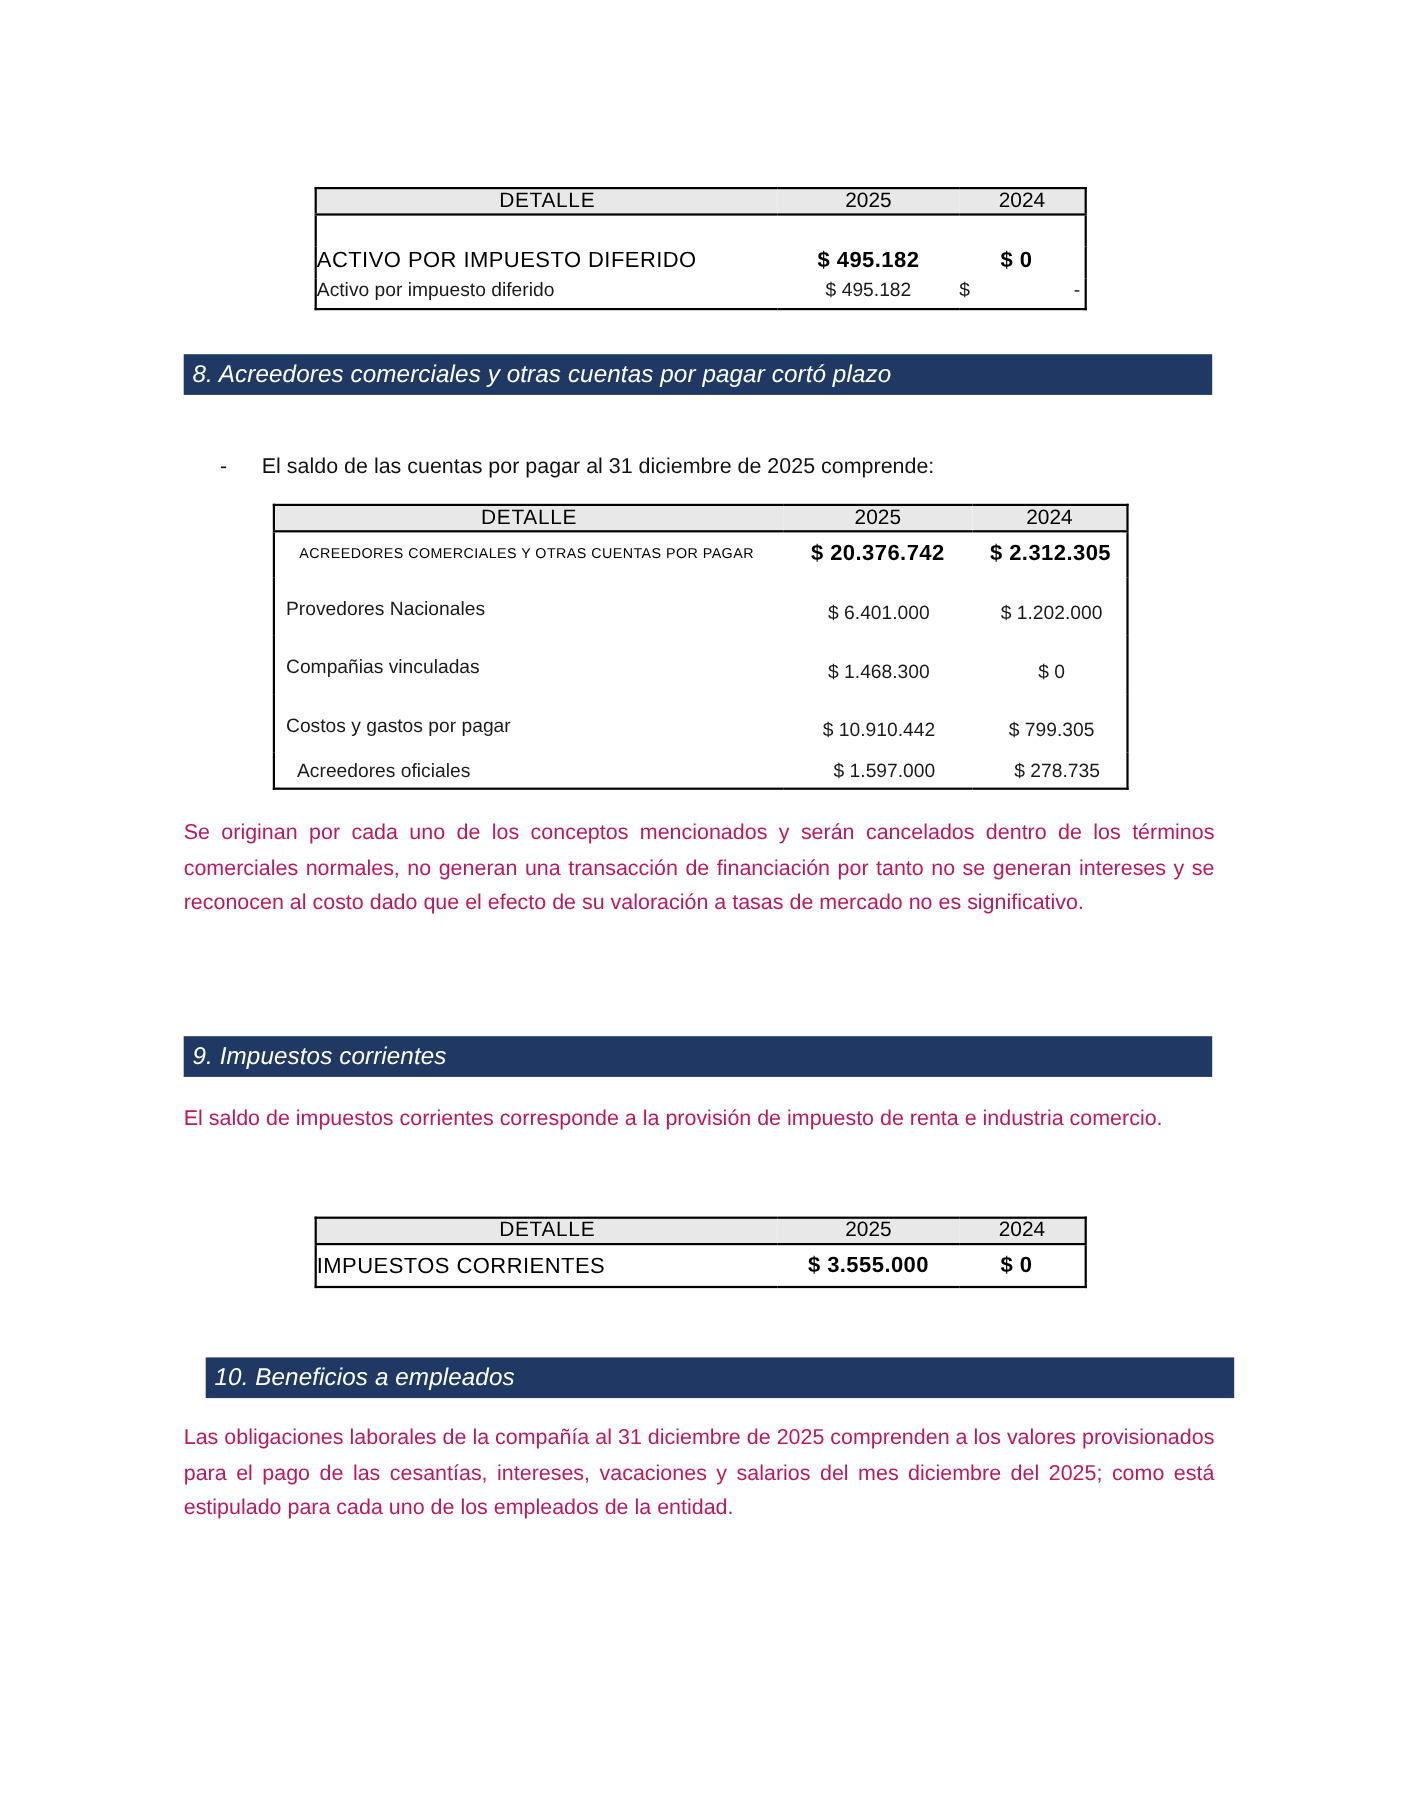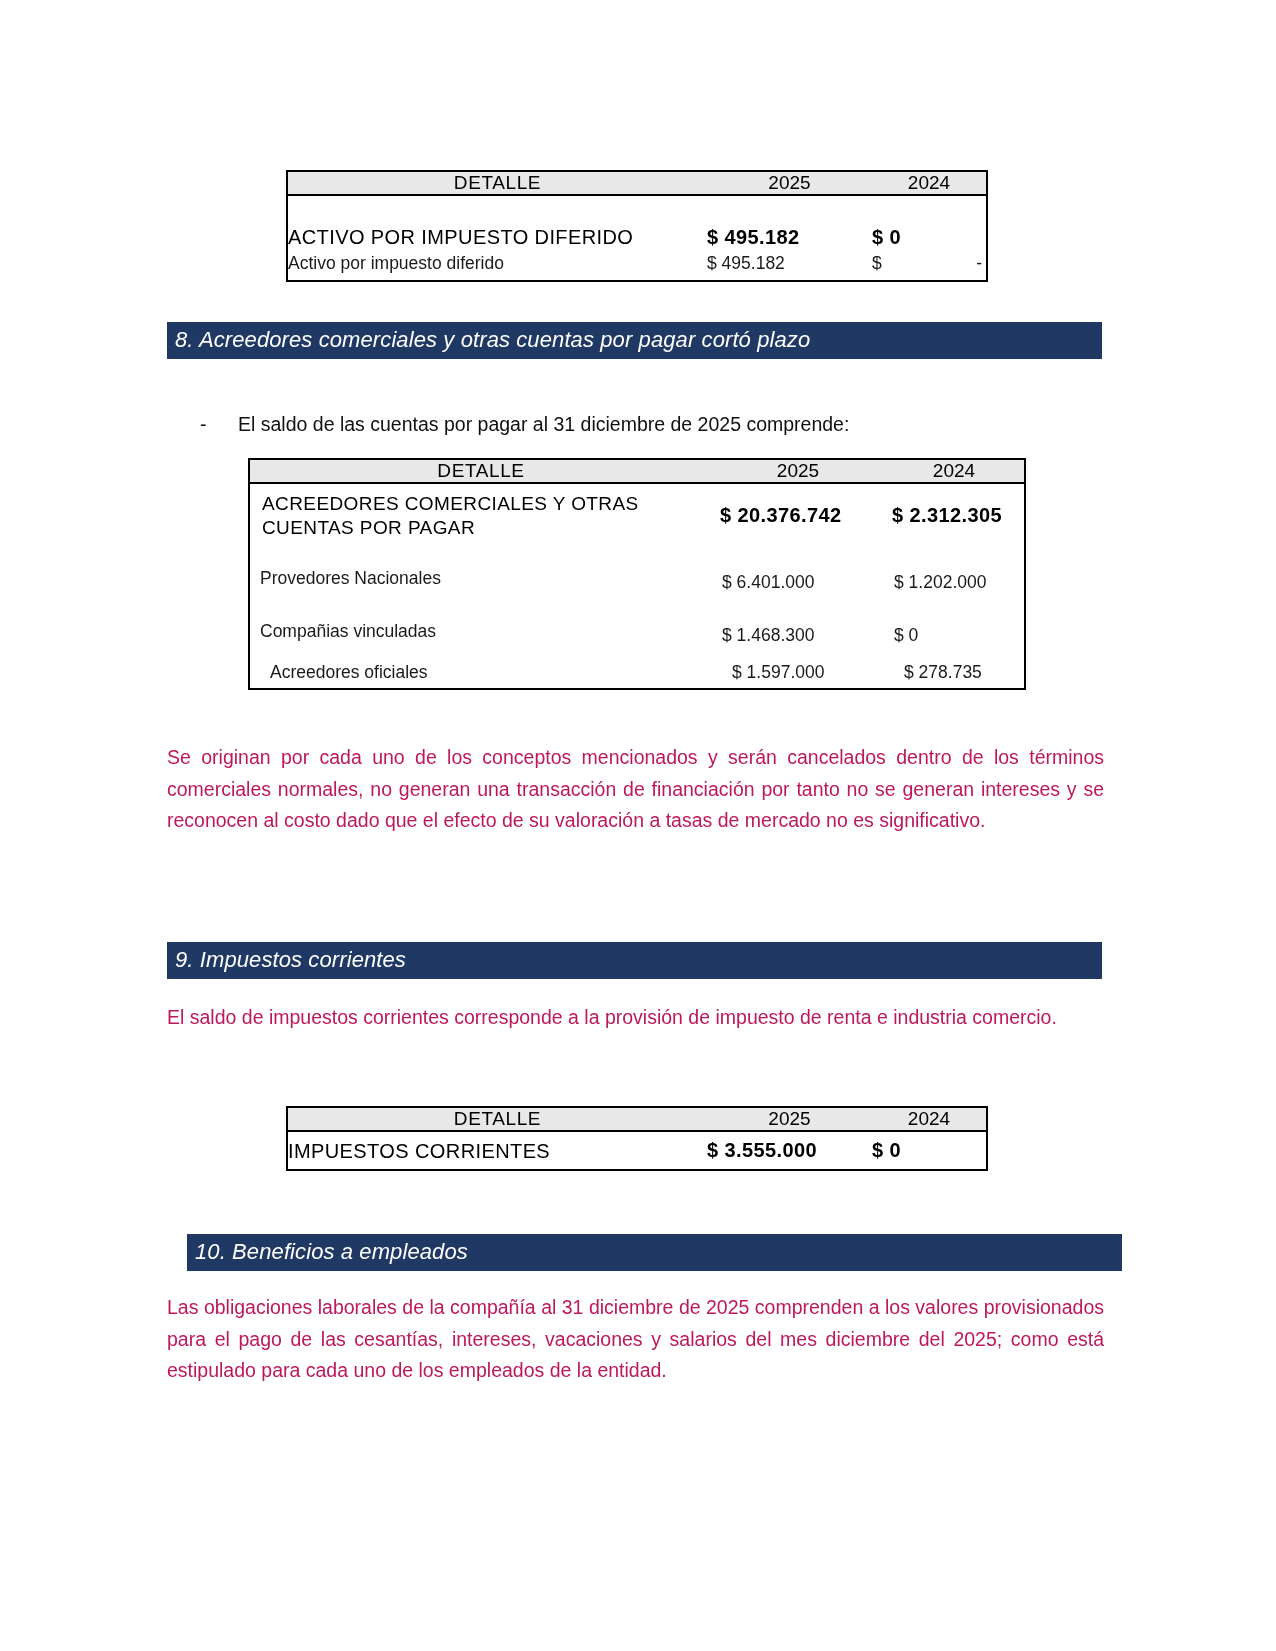--- a/index.html
+++ b/index.html
@@ -82,21 +82,21 @@
     letter-spacing: 0.4px;
     padding: 6px 8px 6px 8px;
   }
   .bold-row .num { font-weight: bold; font-size: 20px; }
   .bold-row .lbl { font-weight: normal; }
   .sub-row td {
     font-size: 17.5px;
     padding: 4px 8px 4px 10px;
     color: #1a1a1a;
   }
-  .num { text-align: left; }
+  .num { text-align: center; }
   .lbl { text-align: left; }
 
   
   #table1 { width: 700px; }
   #table1 .spacer td { height: 28px; }
   #table1 .r-main td { padding-top: 2px; padding-bottom: 4px; }
   #table1 .r-sub td { padding-bottom: 6px; }
 
   
   #table2 { width: 776px; }
@@ -170,33 +170,38 @@
         <col style="width:172px">
         <col style="width:141px">
       </colgroup>
       <tbody>
         <tr class="hdr-row">
           <td class="hdr-detalle">DETALLE</td>
           <td>2025</td>
           <td>2024</td>
         </tr>
         <tr class="bold-row r-total">
-          <td class="lbl lbl-wrap" style="font-size:19px; padding-left:12px; padding-right:24px;">ACREEDORES COMERCIALES Y OTRAS CUENTAS POR PAGAR</td>
+          <td class="lbl lbl-wrap" style="font-size:13px; padding-left:22px; padding-right:24px;">ACREEDORES COMERCIALES Y OTRAS CUENTAS POR PAGAR</td>
           <td class="num">$ 20.376.742</td>
           <td class="num" style="padding-right:6px;">$ 2.312.305</td>
         </tr>
         <tr class="sub-row r-item">
           <td class="lbl">Provedores Nacionales</td>
           <td class="num" style="vertical-align:bottom; padding-top:22px;">$ 6.401.000</td>
           <td class="num" style="vertical-align:bottom; padding-top:22px; padding-right:6px;">$ 1.202.000</td>
         </tr>
         <tr class="sub-row r-item">
           <td class="lbl">Compañias vinculadas</td>
           <td class="num" style="vertical-align:bottom; padding-top:22px;">$ 1.468.300</td>
           <td class="num" style="vertical-align:bottom; padding-top:22px; padding-right:6px;">$ 0</td>
+        </tr>
+        <tr class="sub-row r-item">
+          <td class="lbl">Costos y gastos por pagar</td>
+          <td class="num" style="vertical-align:bottom; padding-top:22px;">$ 10.910.442</td>
+          <td class="num" style="vertical-align:bottom; padding-top:22px; padding-right:6px;">$ 799.305</td>
         </tr>
         <tr class="sub-row r-last">
           <td class="lbl">Acreedores oficiales</td>
           <td class="num">$ 1.597.000</td>
           <td class="num" style="padding-right:6px;">$ 278.735</td>
         </tr>
       </tbody>
     </table>
   </div>
 

